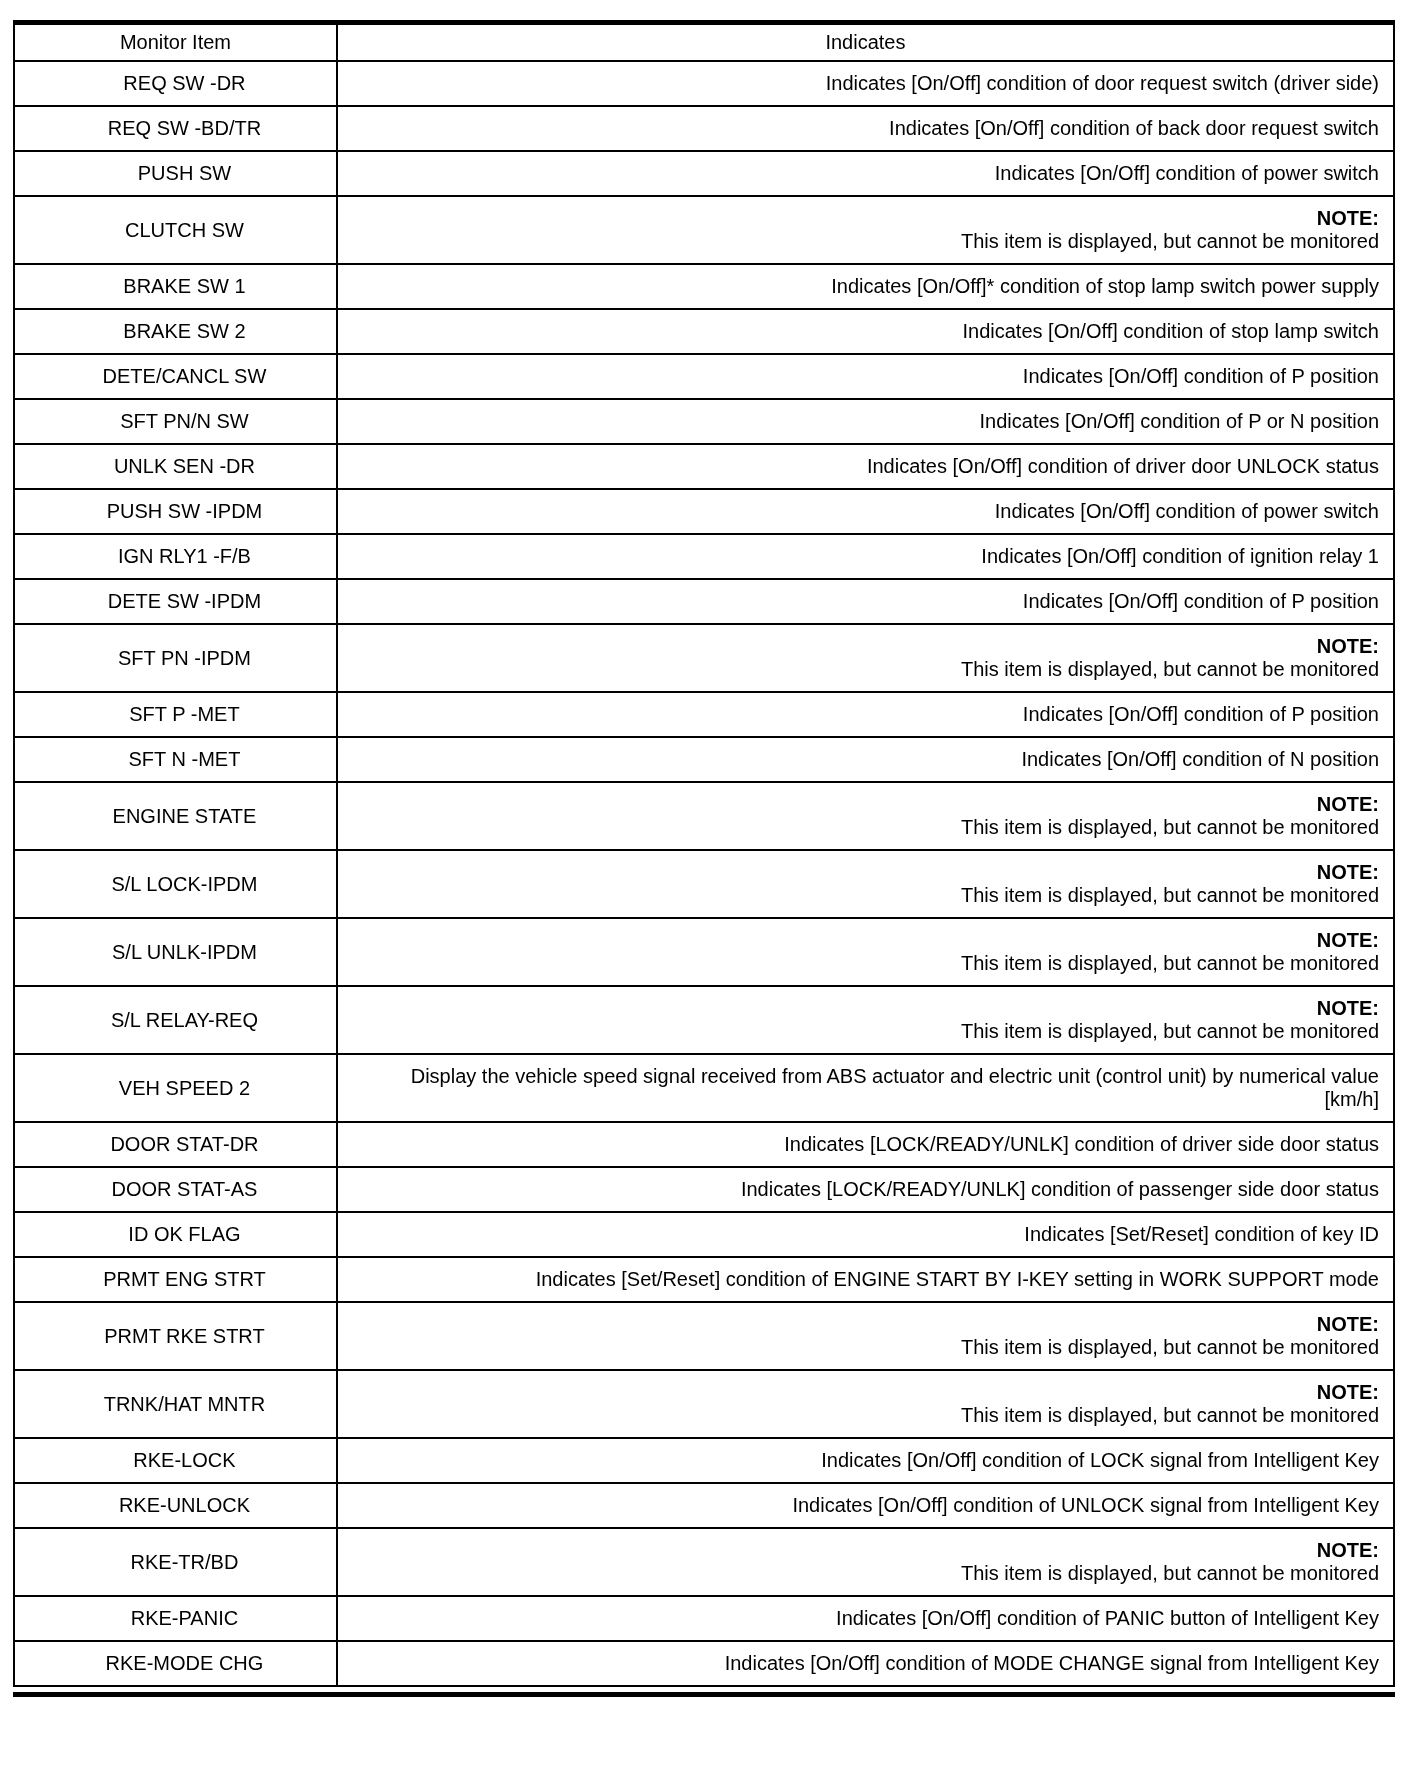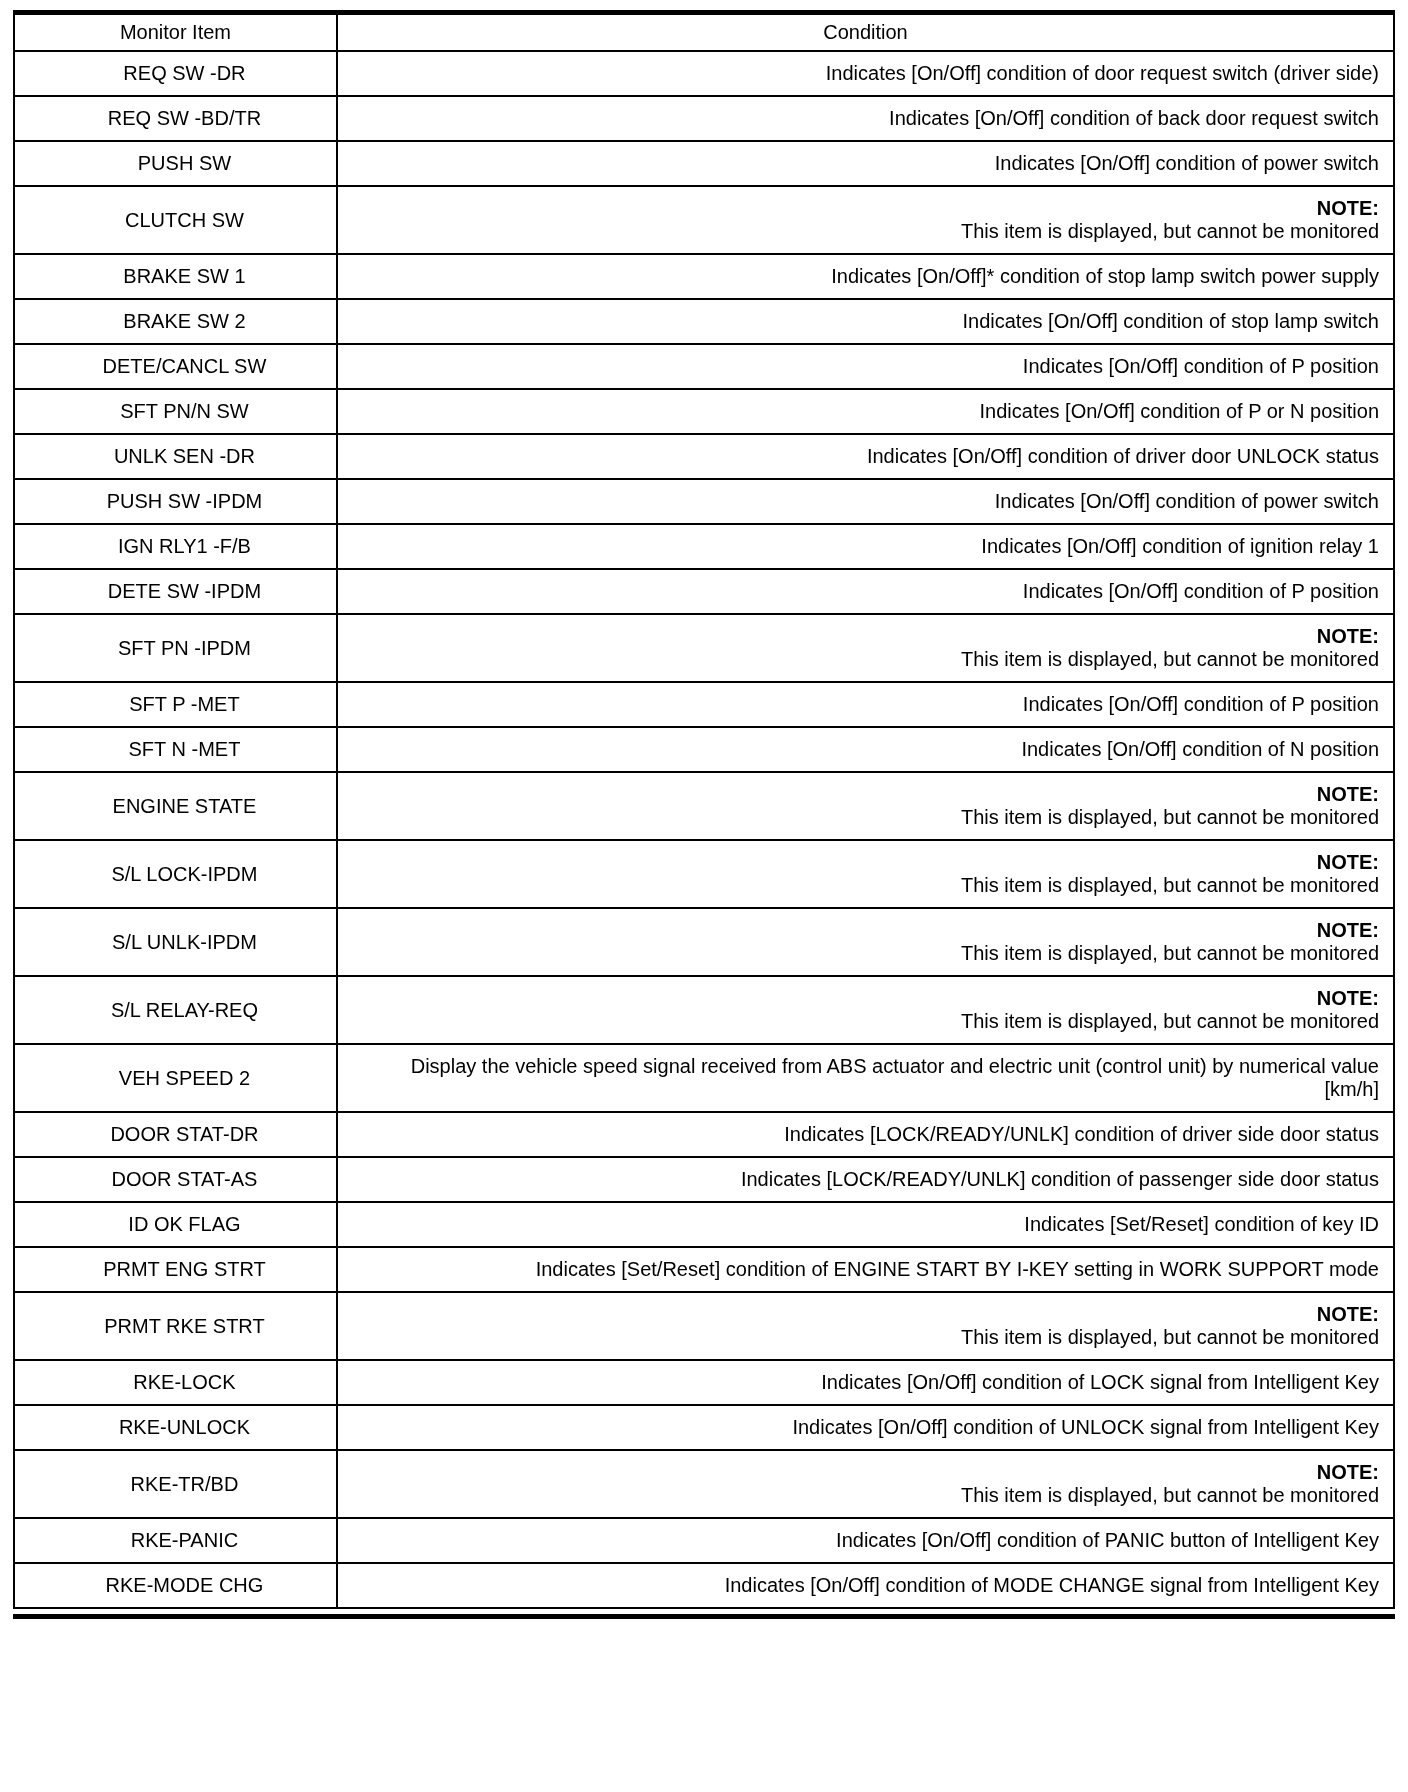--- a/index.html
+++ b/index.html
@@ -6,21 +6,21 @@
   html, body {
     background: #ffffff;
   }
   body {
     width: 1408px;
     min-height: 1792px;
     font-family: "Liberation Sans", sans-serif;
     color: #000000;
   }
   .table-frame {
-    margin: 10px 13px 0 13px;
+    margin: 20px 13px 0 13px;
     border-top: 5px solid #000;
     border-bottom: 5px solid #000;
     padding-bottom: 5px;
   }
   table {
     width: 100%;
     border-collapse: collapse;
     table-layout: fixed;
   }
   th, td {
@@ -54,21 +54,21 @@
 
 <div class="table-frame">
   <table>
     <colgroup>
       <col class="c-item">
       <col class="c-cond">
     </colgroup>
     <thead>
       <tr>
         <th>Monitor Item</th>
-        <th>Condition</th>
+        <th>Indicates</th>
       </tr>
     </thead>
     <tbody id="table-body">
         <tr>
           <td class="col-item">REQ SW -DR</td>
           <td class="col-cond">Indicates [On/Off] condition of door request switch (driver side)</td>
         </tr>
         <tr>
           <td class="col-item">REQ SW -BD/TR</td>
           <td class="col-cond">Indicates [On/Off] condition of back door request switch</td>
@@ -174,20 +174,27 @@
         <tr>
           <td class="col-item">ID OK FLAG</td>
           <td class="col-cond">Indicates [Set/Reset] condition of key ID</td>
         </tr>
         <tr>
           <td class="col-item">PRMT ENG STRT</td>
           <td class="col-cond">Indicates [Set/Reset] condition of ENGINE START BY I-KEY setting in WORK SUPPORT mode</td>
         </tr>
         <tr>
           <td class="col-item">PRMT RKE STRT</td>
+          <td class="col-cond">
+            <div class="note-label">NOTE:</div>
+            <div class="note-text">This item is displayed, but cannot be monitored</div>
+          </td>
+        </tr>
+        <tr>
+          <td class="col-item">TRNK/HAT MNTR</td>
           <td class="col-cond">
             <div class="note-label">NOTE:</div>
             <div class="note-text">This item is displayed, but cannot be monitored</div>
           </td>
         </tr>
         <tr>
           <td class="col-item">RKE-LOCK</td>
           <td class="col-cond">Indicates [On/Off] condition of LOCK signal from Intelligent Key</td>
         </tr>
         <tr>

